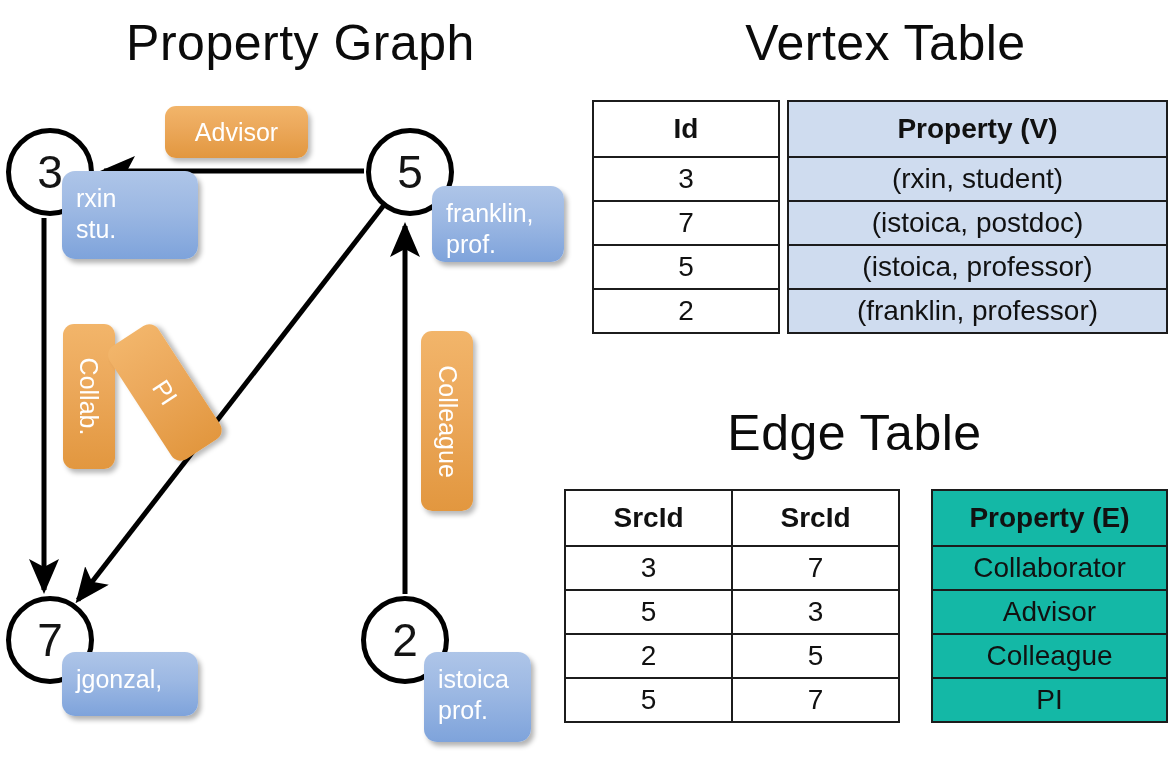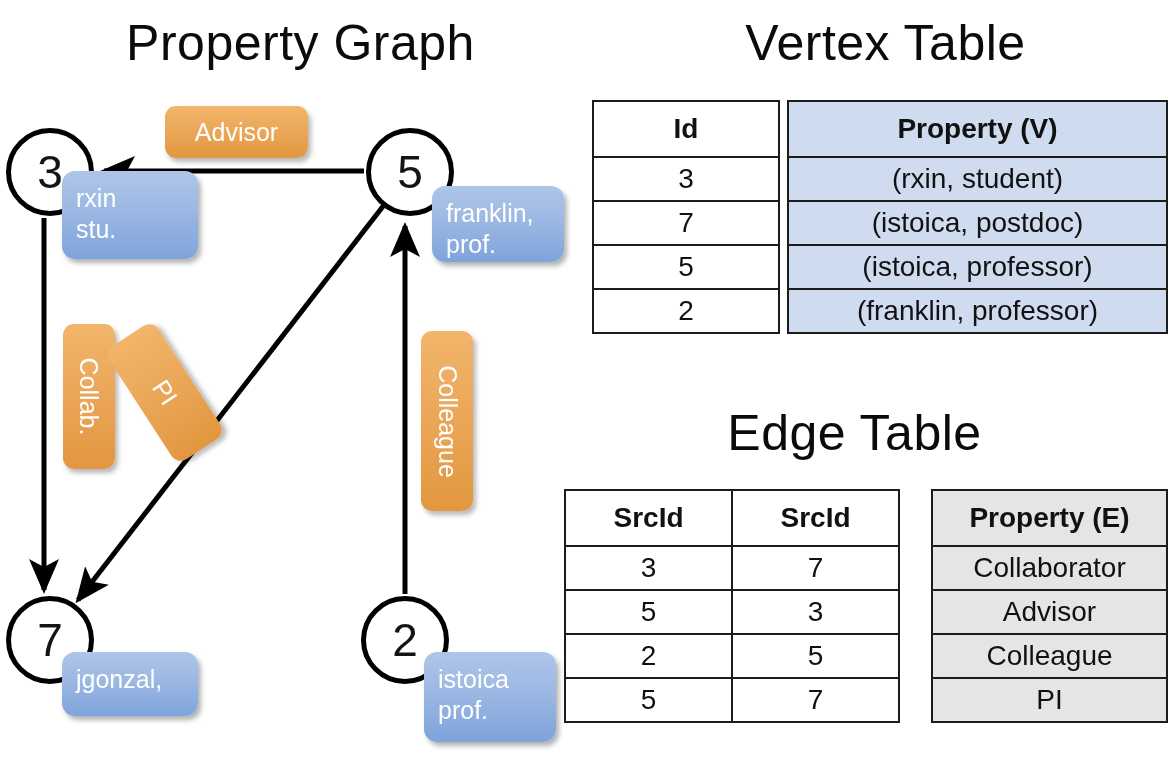--- a/index.html
+++ b/index.html
@@ -80,21 +80,21 @@
     font-weight: 400;
     font-size: 25px;
     line-height: 31px;
     padding: 12px 0 12px 14px;
     box-sizing: border-box;
     z-index: 4;
   }
   #vprop-3 { left: 62px;  top: 171px; width: 136px; height: 88px; }
   #vprop-5 { left: 432px; top: 186px; width: 132px; height: 76px; }
   #vprop-7 { left: 62px;  top: 652px; width: 136px; height: 64px; }
-  #vprop-2 { left: 424px; top: 652px; width: 132px; height: 90px; }
+  #vprop-2 { left: 424px; top: 652px; width: 107px; height: 90px; }
 
   
   .eprop {
     position: absolute;
     border-radius: 11px;
     background: linear-gradient(180deg, #f2b56a 0%, #eca95c 40%, #e2973f 100%);
     box-shadow: 3px 4px 5px rgba(0,0,0,0.28);
     color: #ffffff;
     font-family: "Liberation Sans", sans-serif;
     font-weight: 400;
@@ -153,21 +153,21 @@
   }
 
   
   #vertex-id-table   { left: 592px; top: 100px; width: 188px; }
   #vertex-prop-table { left: 787px; top: 100px; width: 381px; }
   #vertex-prop-table th, #vertex-prop-table td { background: #cfdcef; }
 
   
   #edge-src-dst-table { left: 564px; top: 489px; width: 336px; }
   #edge-prop-table    { left: 931px; top: 489px; width: 237px; }
-  #edge-prop-table th, #edge-prop-table td { background: #e5e5e5; }
+  #edge-prop-table th, #edge-prop-table td { background: #14b8a6; }
   #edge-src-dst-table th, #edge-src-dst-table td { width: 168px; }
 </style>
 </head>
 <body>
 
 <div class="title" id="title-property-graph">Property Graph</div>
 <div class="title" id="title-vertex-table">Vertex Table</div>
 <div class="title" id="title-edge-table">Edge Table</div>
 
 <div id="graph-panel">

